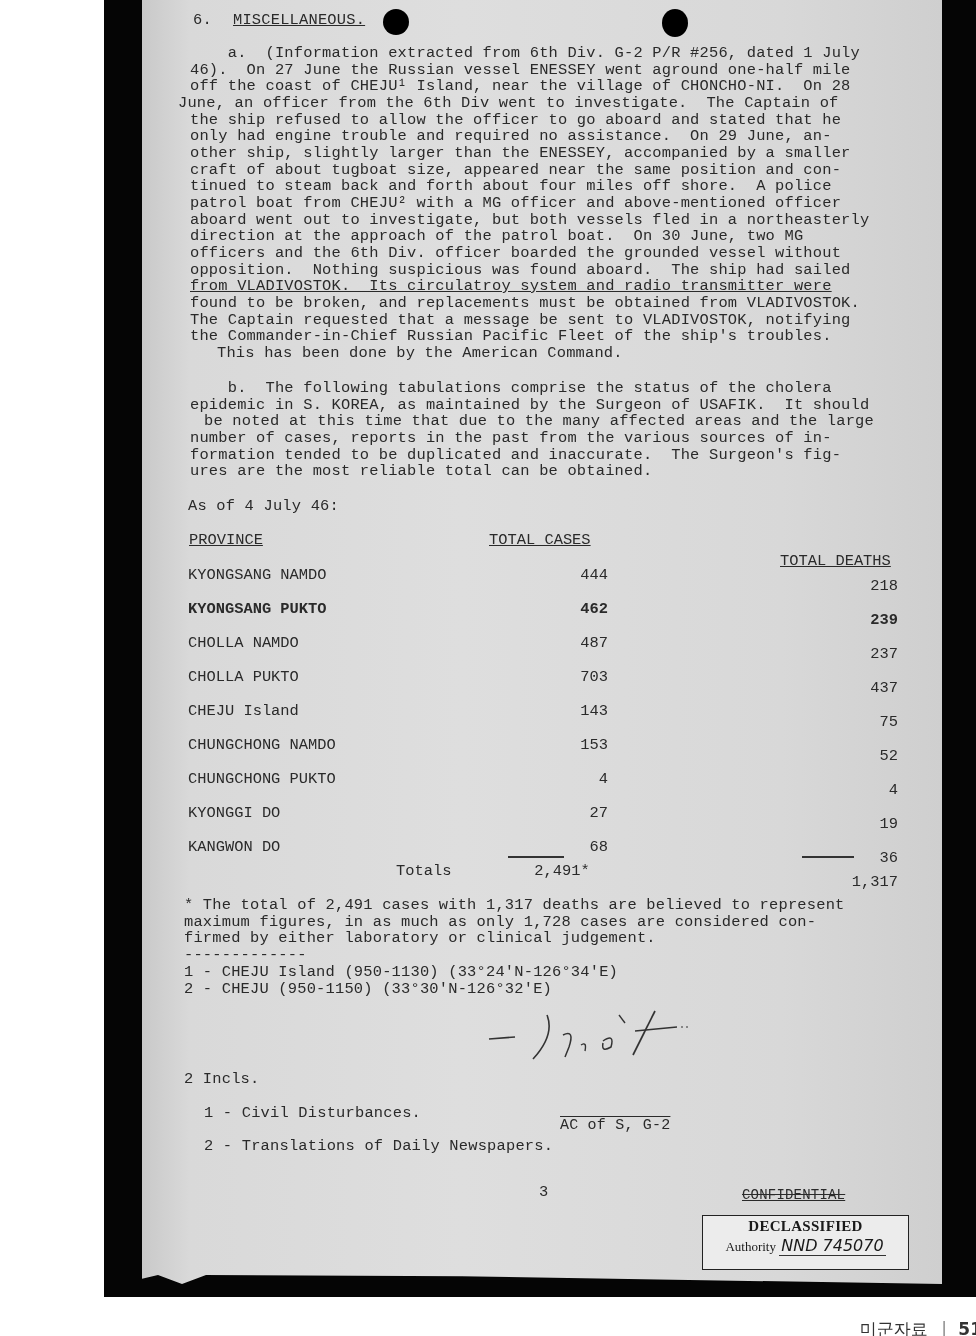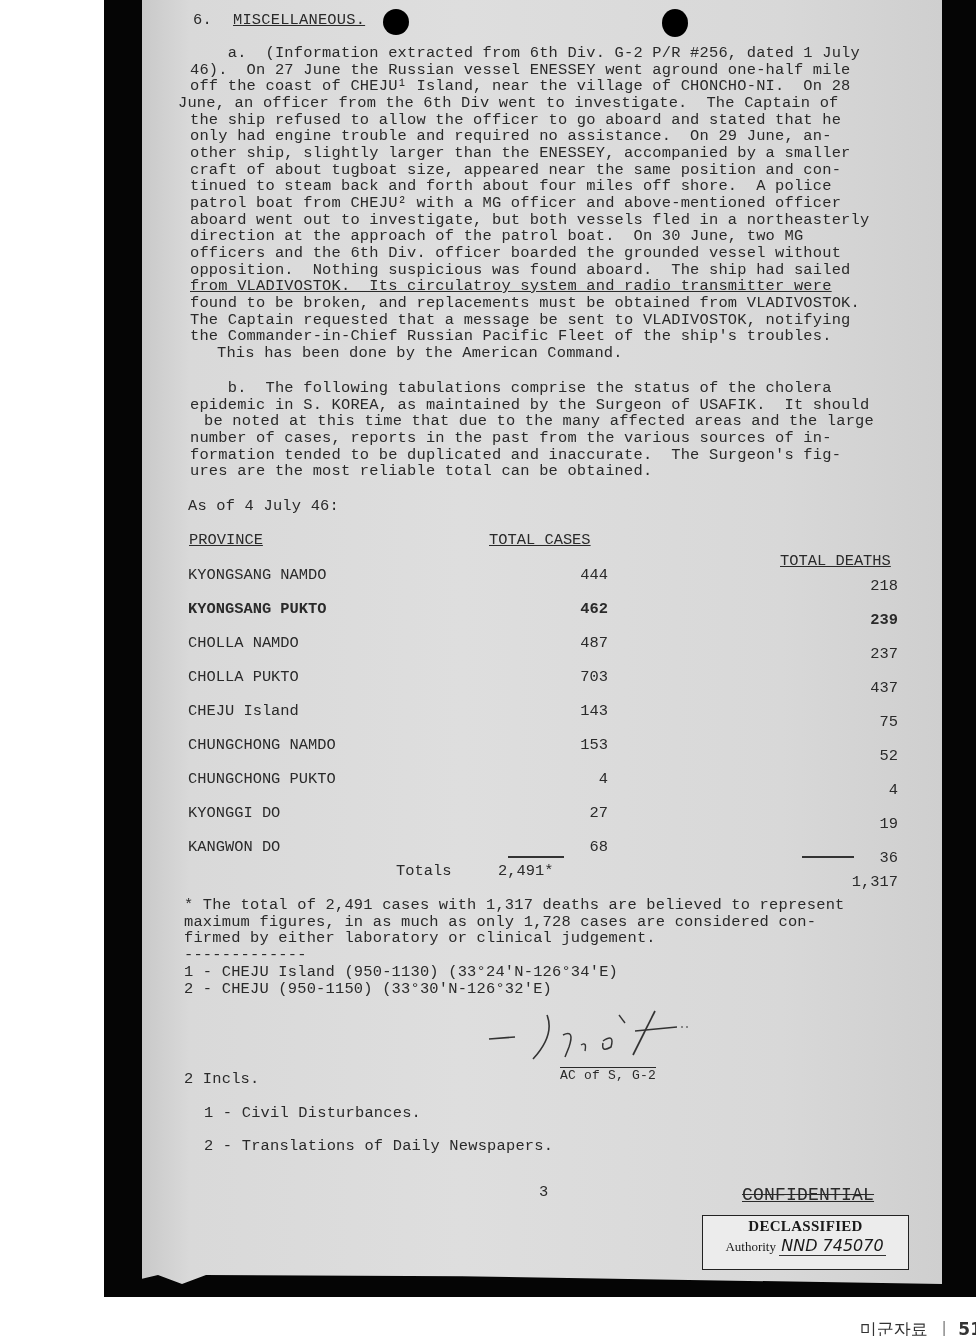--- a/index.html
+++ b/index.html
@@ -136,21 +136,21 @@
       <span class="prov">KANGWON DO</span>
       <span class="cases">68</span>
       <span class="deaths">36</span>
     </div>
 
     <div class="rule" style="left:366px; top:856px; width:56px;"></div>
     <div class="rule" style="left:660px; top:856px; width:52px;"></div>
 
     <div class="row" style="top:862px;">
       <span style="position:absolute; left:208px;">Totals</span>
-      <span style="position:absolute; left:310px; width:128px; text-align:left;">2,491*</span>
+      <span style="position:absolute; left:310px; width:128px; text-align:center;">2,491*</span>
       <span class="deaths">1,317</span>
     </div>
   </div>
 
   <div>
     <span class="t" style="left:42px; top:897px;">* The total of 2,491 cases with 1,317 deaths are believed to represent</span>
     <span class="t" style="left:42px; top:914px;">maximum figures, in as much as only 1,728 cases are considered con-</span>
     <span class="t" style="left:42px; top:930px;">firmed by either laboratory or clinical judgement.</span>
     <span class="t" style="left:42px; top:947px;">-------------</span>
     <span class="t" style="left:42px; top:964px;">1 - CHEJU Island (950-1130) (33°24'N-126°34'E)</span>
@@ -162,28 +162,28 @@
     <path d="M62 10 Q70 30 48 54" stroke="#333" stroke-width="1.6" fill="none"></path>
     <path d="M78 30 Q90 24 84 42 L80 52" stroke="#333" stroke-width="1.5" fill="none"></path>
     <path d="M96 40 Q102 36 100 46" stroke="#333" stroke-width="1.4" fill="none"></path>
     <path d="M118 36 Q130 28 126 42 Q116 48 118 38" stroke="#333" stroke-width="1.5" fill="none"></path>
     <path d="M134 10 L140 18" stroke="#333" stroke-width="1.4" fill="none"></path>
     <path d="M170 6 L148 50" stroke="#333" stroke-width="1.7" fill="none"></path>
     <path d="M150 26 L192 22" stroke="#333" stroke-width="1.5" fill="none"></path>
     <path d="M196 22 L204 22" stroke="#333" stroke-width="1" fill="none" stroke-dasharray="2 3"></path>
   </svg>
 
-  <span class="t" style="left:418px; top:1068px; text-decoration: overline; font-size:13px;">AC of S, G-2</span>
+  <span class="t" style="left:418px; top:1118px; text-decoration: overline; font-size:15px;">AC of S, G-2</span>
 
   <span class="t" style="left:42px; top:1071px;">2 Incls.</span>
   <span class="t" style="left:62px; top:1105px;">1 - Civil Disturbances.</span>
   <span class="t" style="left:62px; top:1138px;">2 - Translations of Daily Newspapers.</span>
 
   <span class="t" style="left:397px; top:1184px;">3</span>
-  <span class="t" style="left:600px; top:1187px; text-decoration: underline line-through; font-size:18px;">CONFIDENTIAL</span>
+  <span class="t" style="left:600px; top:1187px; text-decoration: underline line-through; font-size:14px;">CONFIDENTIAL</span>
 
   <div class="stamp">
     <div class="h">DECLASSIFIED</div>
     <div class="a">
       <span>Authority</span>
       <span class="sig">NND 745070</span>
     </div>
   </div>
 </div>
 

